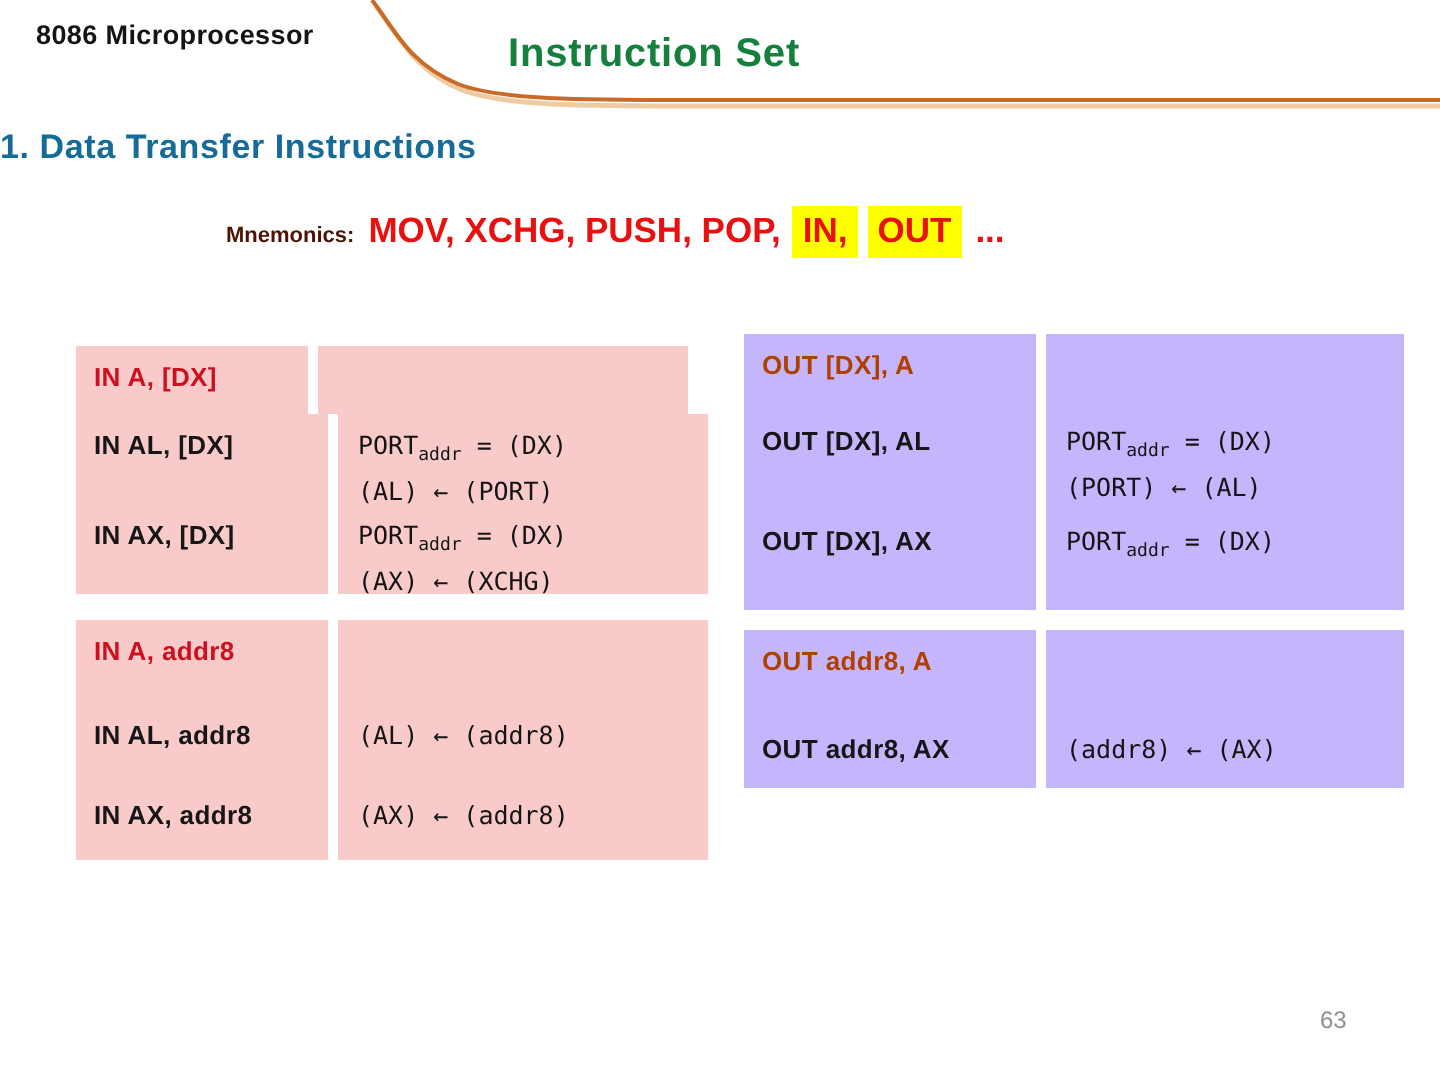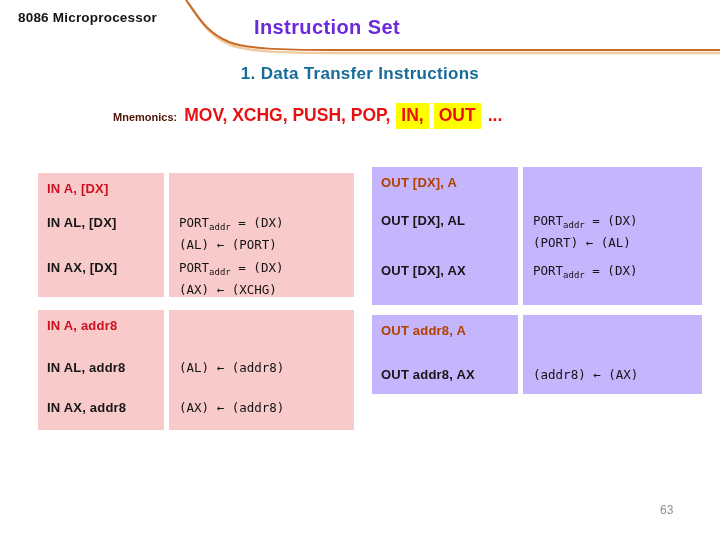--- a/index.html
+++ b/index.html
@@ -9,26 +9,26 @@
     font-family:"Liberation Sans",sans-serif;
   }
   
   .course-title{
     position:absolute;left:18px;top:10px;
     font-size:13.5px;font-weight:bold;color:#141414;letter-spacing:0.2px;
   }
   .header-curve{position:absolute;left:0;top:0;width:720px;height:60px;}
   .slide-title{
     position:absolute;left:254px;top:16px;
-    font-size:20px;font-weight:bold;color:#6d28d9;letter-spacing:0.4px;
+    font-size:20px;font-weight:bold;color:#15803d;letter-spacing:0.4px;
   }
   
   .lesson-heading{
     position:absolute;left:0;top:64px;width:720px;
-    text-align:center;font-size:17px;font-weight:bold;color:#176b99;
+    font-size:17px;font-weight:bold;color:#176b99;
     letter-spacing:0.3px;
   }
   
   .mnemonics-row{
     position:absolute;left:113px;top:103px;
     display:flex;align-items:baseline;white-space:nowrap;
   }
   .mnemonics-label{
     font-size:11px;font-weight:bold;color:#4d1405;margin-right:7px;
   }
@@ -84,21 +84,21 @@
 <div class="mnemonics-row">
   <span class="mnemonics-label">Mnemonics:</span>
   <span class="mnemonics-list">
     <span class="mnemonics-plain">MOV, XCHG, PUSH, POP,</span><span class="hl">IN,</span><span class="hl">OUT</span><span class="mnemonics-suffix">...</span>
   </span>
 </div>
 
 <div class="itable" id="tbl-in">
     <div class="tsection">
       <div class="trow" style="height: 34px;">
-        <div class="cell mn emph" style="width: 126px;">IN A, [DX]</div>
+        <div class="cell mn emph" style="width: 116px;">IN A, [DX]</div>
         <div class="divider"></div>
         <div class="cell op" style="width: 185px;"></div>
       </div>
       <div class="trow" style="height: 45px;">
         <div class="cell mn" style="width: 126px;">IN AL, [DX]</div>
         <div class="divider"></div>
         <div class="cell op" style="width: 185px;">
           <div>PORT<sub>addr</sub> = (DX)</div>
           <div>(AL) ← (PORT)</div>
         </div>

